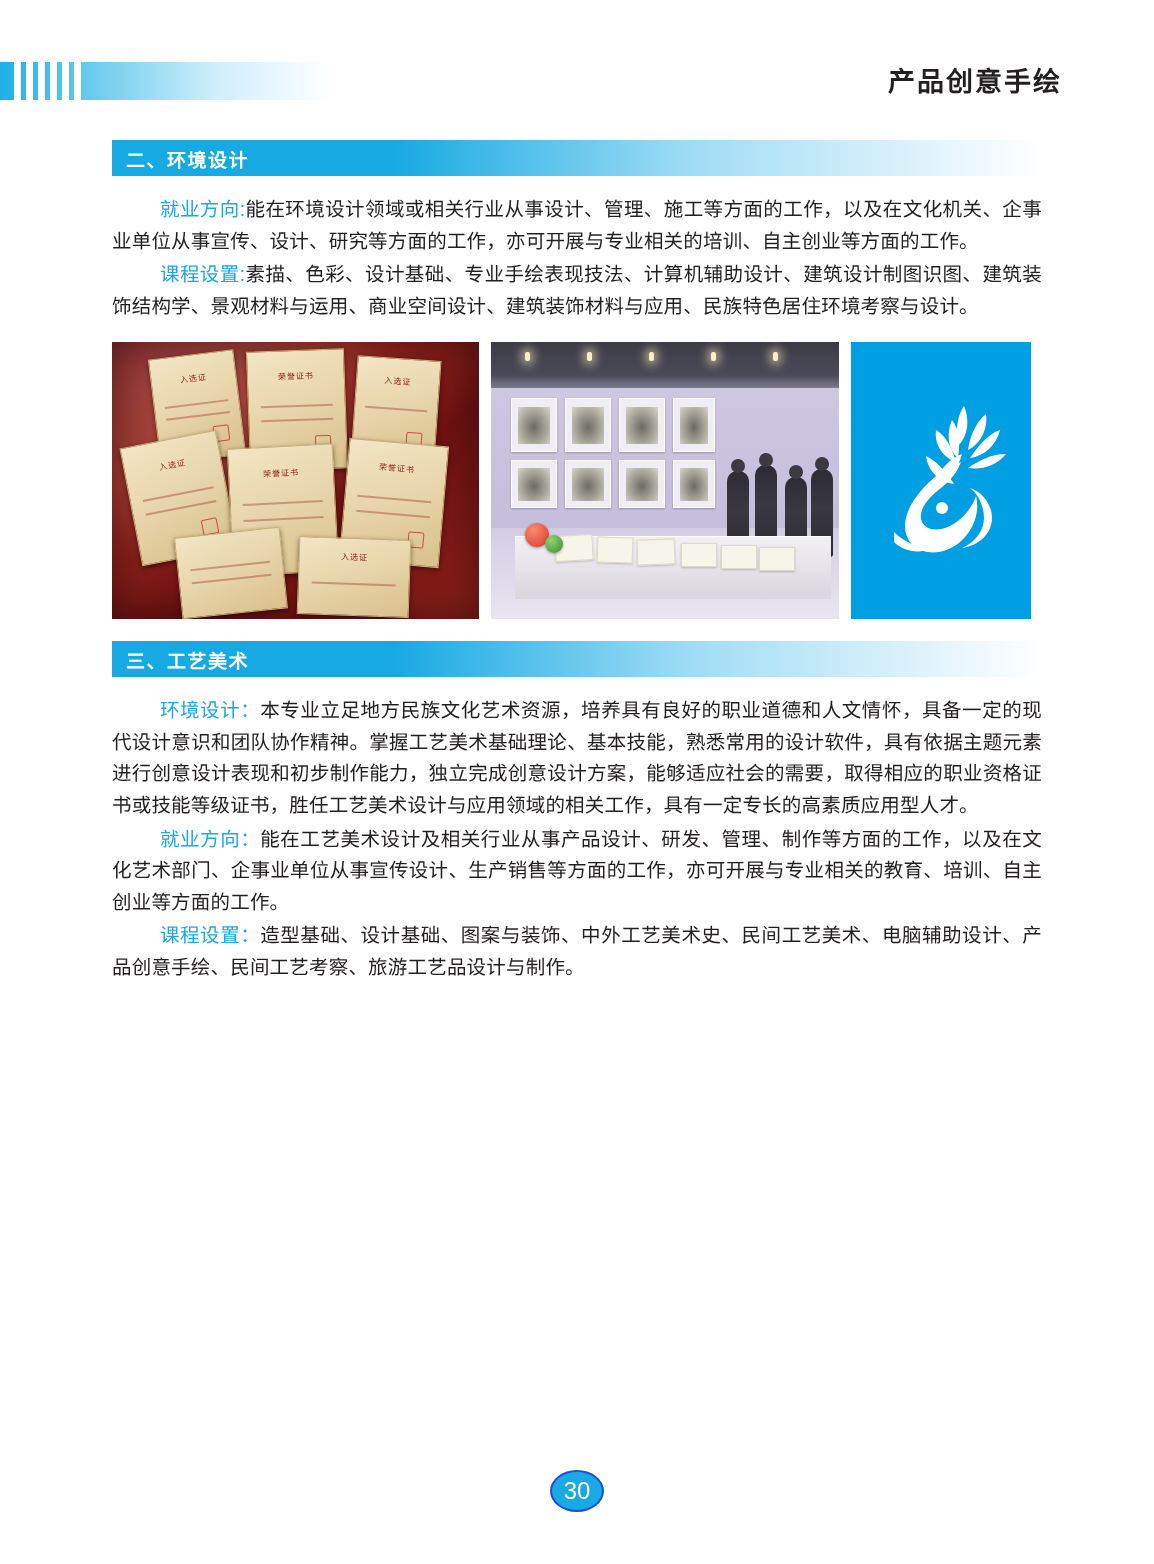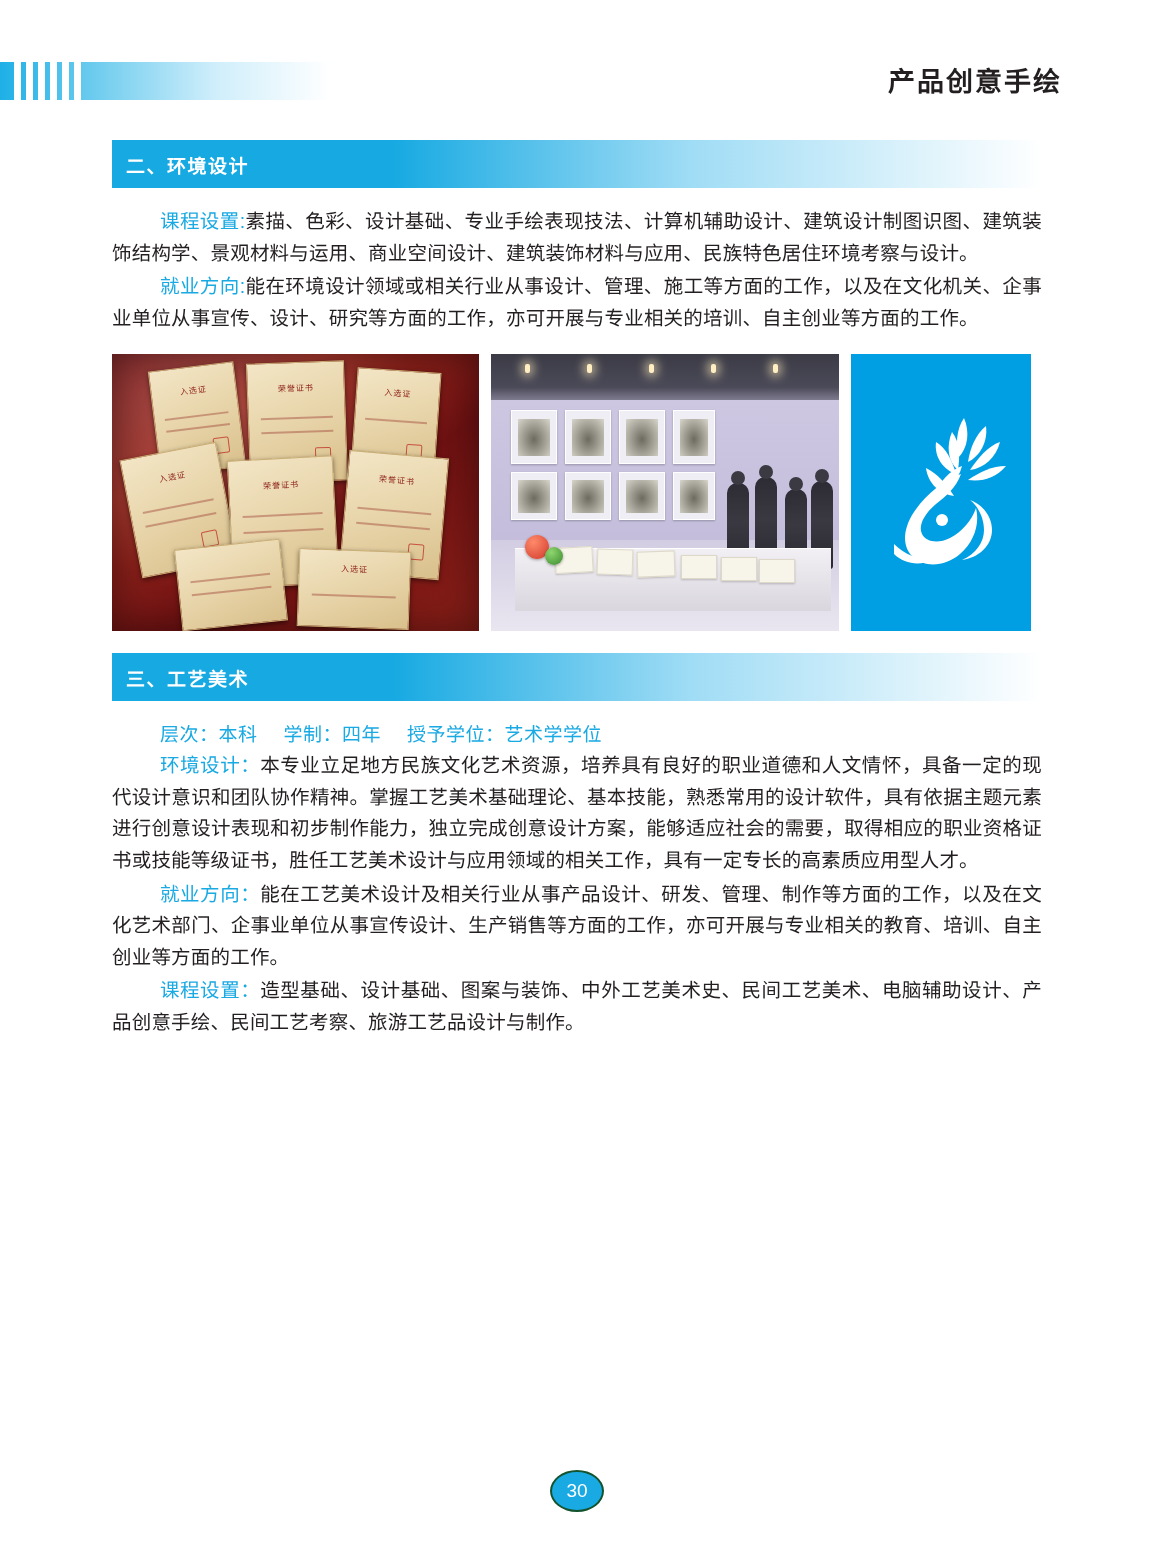--- a/index.html
+++ b/index.html
@@ -63,21 +63,21 @@
   
   .content {
     position: absolute;
     left: 112px;
     top: 140px;
     width: 930px;
   }
 
   .section-bar {
     position: relative;
-    height: 48px;
+    height: 36px;
     margin-bottom: 18px;
     background: linear-gradient(to right, #16a9e2 0%, #16a9e2 30%, #9fdcf5 62%, #ffffff 100%);
     display: flex;
     align-items: center;
   }
   .section-bar .section-title {
     color: #ffffff;
     font-size: 19px;
     font-weight: bold;
     letter-spacing: 1.5px;
@@ -252,25 +252,25 @@
     width: 1154px;
     display: flex;
     justify-content: center;
   }
   .page-badge {
     width: 54px;
     height: 42px;
     border-radius: 50%;
     background: #19a9e3;
     color: #ffffff;
-    font-size: 19px;
+    font-size: 24px;
     display: flex;
     align-items: center;
     justify-content: center;
-    border: 2px solid #14532d;
+    border: 2px solid #1d4ed8;
     box-sizing: border-box;
   }
 </style>
 </head>
 <body>
 
 <div class="page-header">
   <div class="header-gradient"></div>
   <div class="header-bars">
     <span></span>
@@ -285,25 +285,25 @@
 
 <div class="content">
 
   <div class="section-bar">
     <div class="section-title">二、环境设计</div>
   </div>
 
 
 
   <p class="para">
+    <span class="lbl">就业方向:</span><span class="body">能在环境设计领域或相关行业从事设计、管理、施工等方面的工作，以及在文化机关、企事业单位从事宣传、设计、研究等方面的工作，亦可开展与专业相关的培训、自主创业等方面的工作。</span>
+  </p>
+
+  <p class="para">
     <span class="lbl">课程设置:</span><span class="body">素描、色彩、设计基础、专业手绘表现技法、计算机辅助设计、建筑设计制图识图、建筑装饰结构学、景观材料与运用、商业空间设计、建筑装饰材料与应用、民族特色居住环境考察与设计。</span>
-  </p>
-
-  <p class="para">
-    <span class="lbl">就业方向:</span><span class="body">能在环境设计领域或相关行业从事设计、管理、施工等方面的工作，以及在文化机关、企事业单位从事宣传、设计、研究等方面的工作，亦可开展与专业相关的培训、自主创业等方面的工作。</span>
   </p>
 
   <div class="image-row">
 
     <div class="photo photo-1">
       <div class="cert" style="left:42px;  top:12px;  width:84px;  height:104px; transform:rotate(-7deg);">
           <div class="ttl">入选证</div>
           <div class="tline" style="top:46%"></div>
           <div class="tline" style="top:58%"></div>
           <div class="seal"></div>
@@ -410,23 +410,20 @@
           <path d="M28 136 C38 146 52 152 66 152 C54 158 38 156 28 146 Z"></path>
         </g>
       </svg>
     </div>
   </div>
 
   <div class="section-bar">
     <div class="section-title">三、工艺美术</div>
   </div>
 
-  <div class="meta-line">
-    <span>层次：</span><span>本科</span><span class="gap"></span><span>学制：</span><span>四年</span><span class="gap"></span><span>授予学位：</span><span>艺术学学位</span>
-  </div>
 
   <p class="para">
     <span class="lbl">环境设计：</span><span class="body">本专业立足地方民族文化艺术资源，培养具有良好的职业道德和人文情怀，具备一定的现代设计意识和团队协作精神。掌握工艺美术基础理论、基本技能，熟悉常用的设计软件，具有依据主题元素进行创意设计表现和初步制作能力，独立完成创意设计方案，能够适应社会的需要，取得相应的职业资格证书或技能等级证书，胜任工艺美术设计与应用领域的相关工作，具有一定专长的高素质应用型人才。</span>
   </p>
 
   <p class="para">
     <span class="lbl">就业方向：</span><span class="body">能在工艺美术设计及相关行业从事产品设计、研发、管理、制作等方面的工作，以及在文化艺术部门、企事业单位从事宣传设计、生产销售等方面的工作，亦可开展与专业相关的教育、培训、自主创业等方面的工作。</span>
   </p>
 
   <p class="para">

